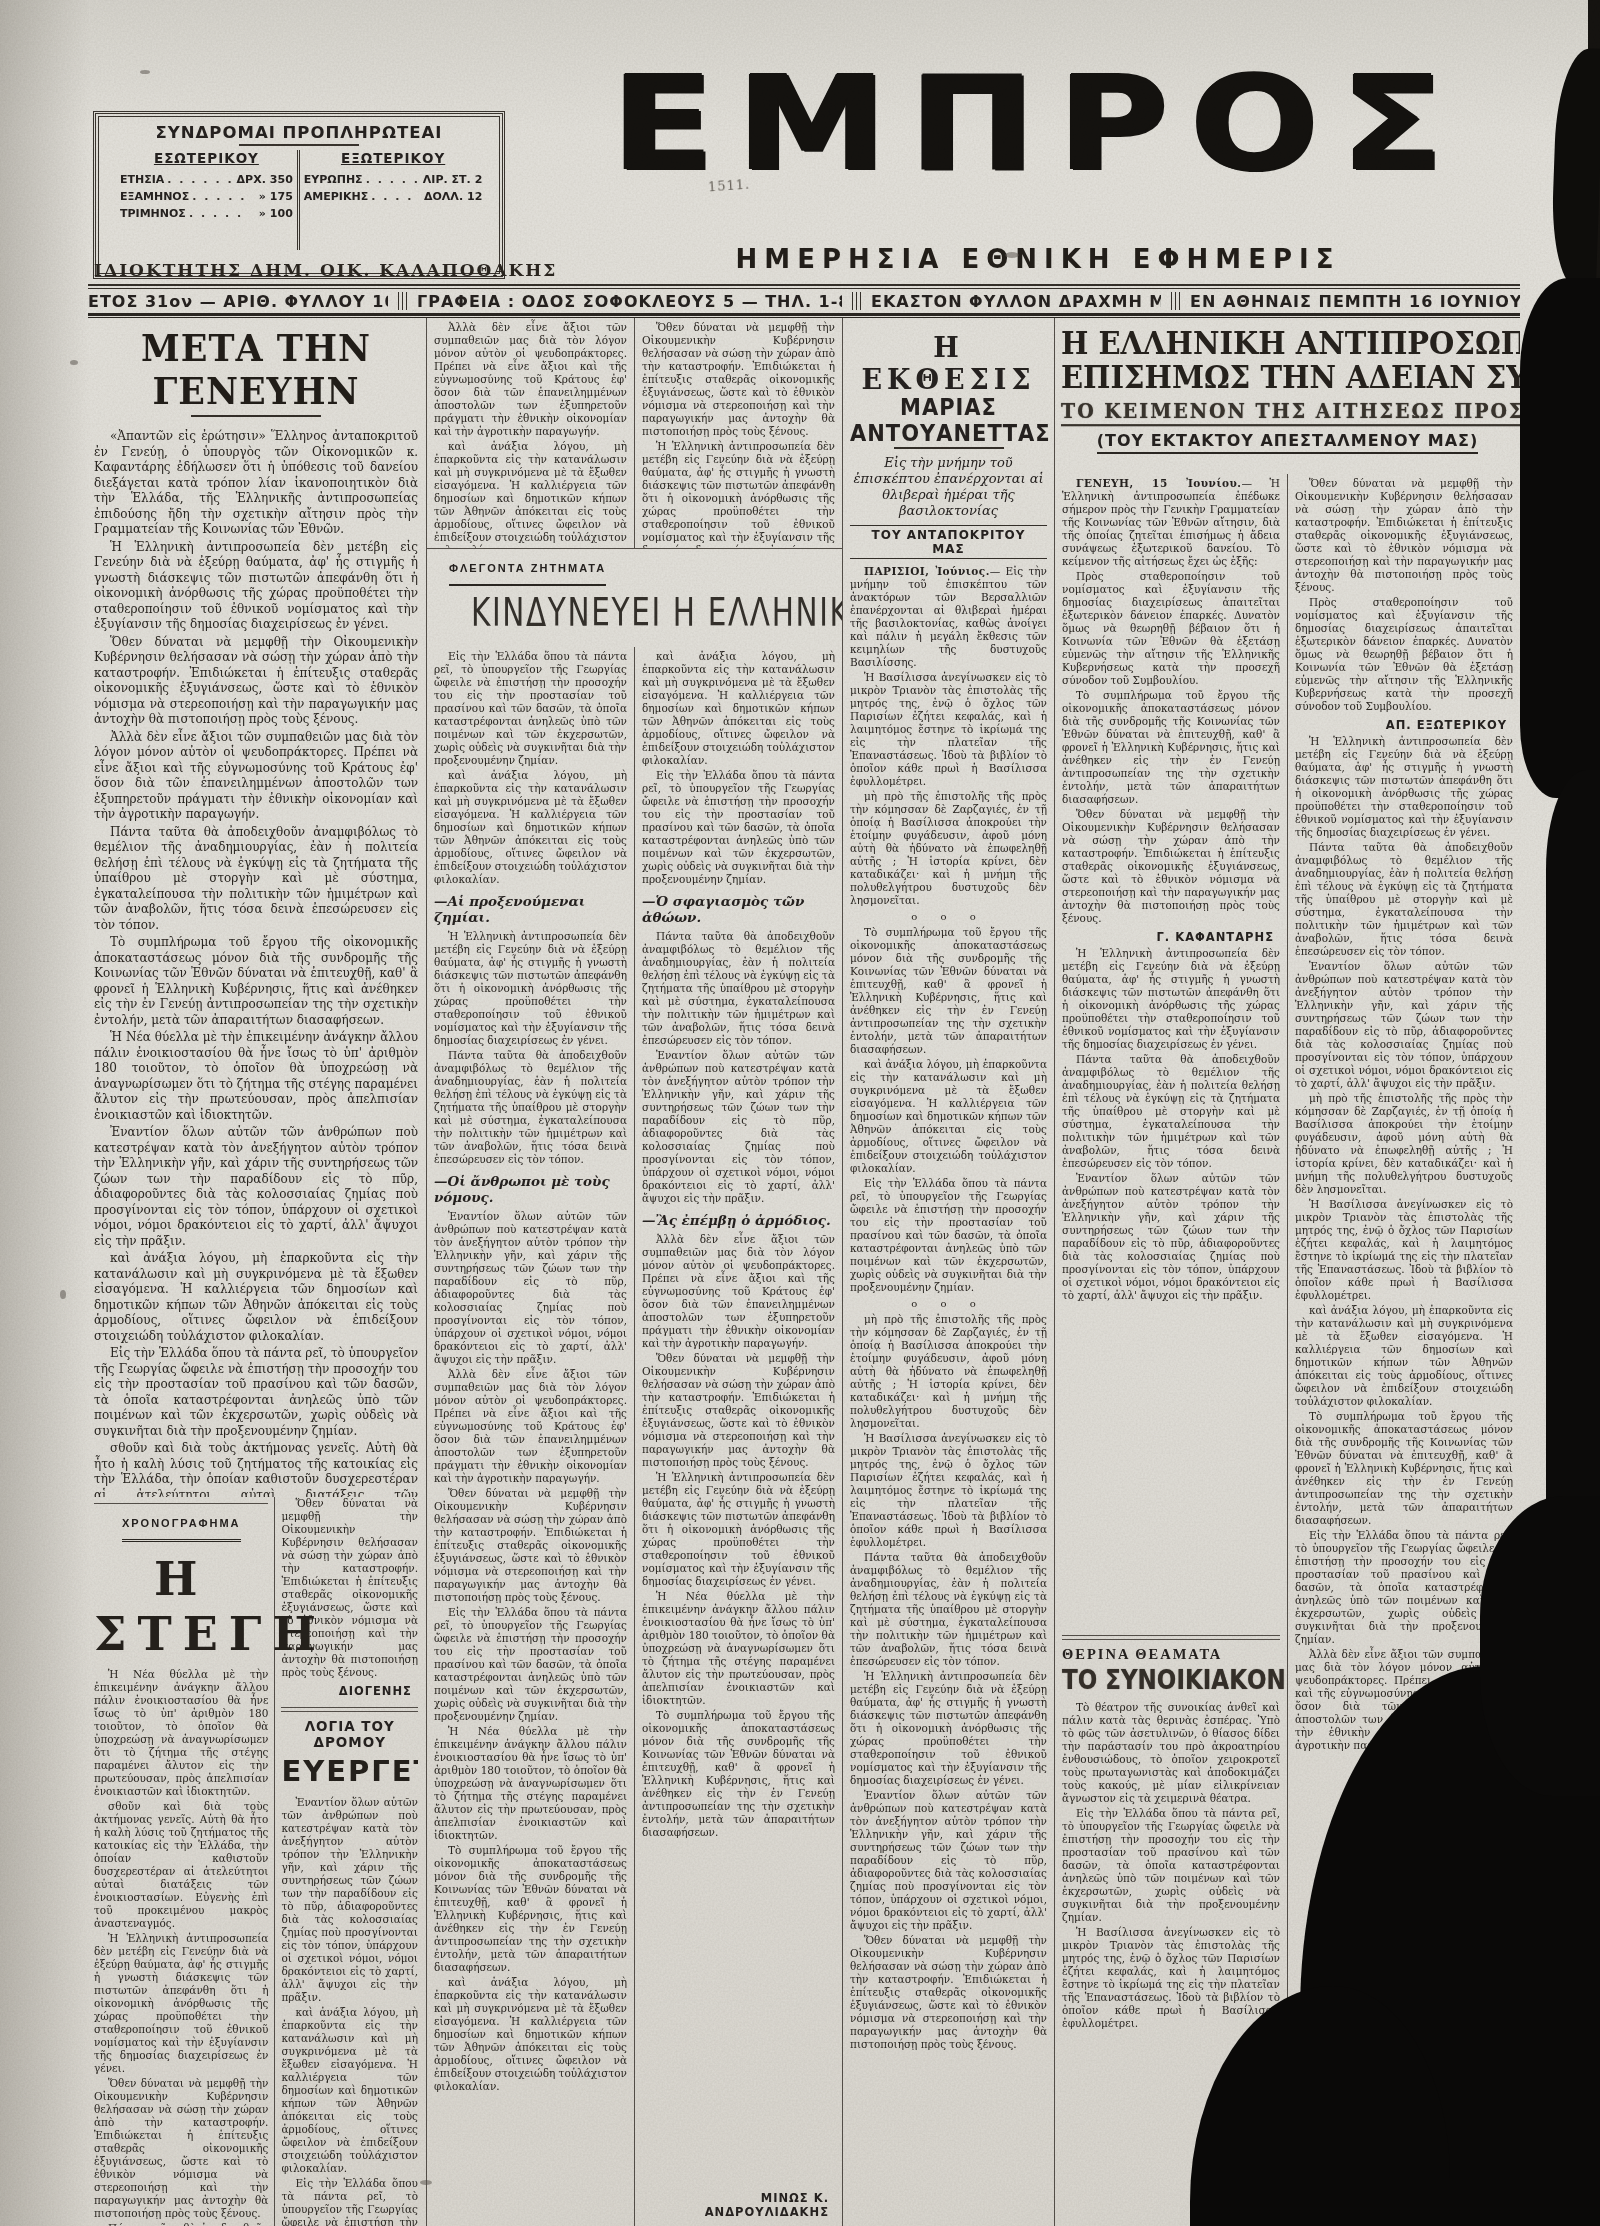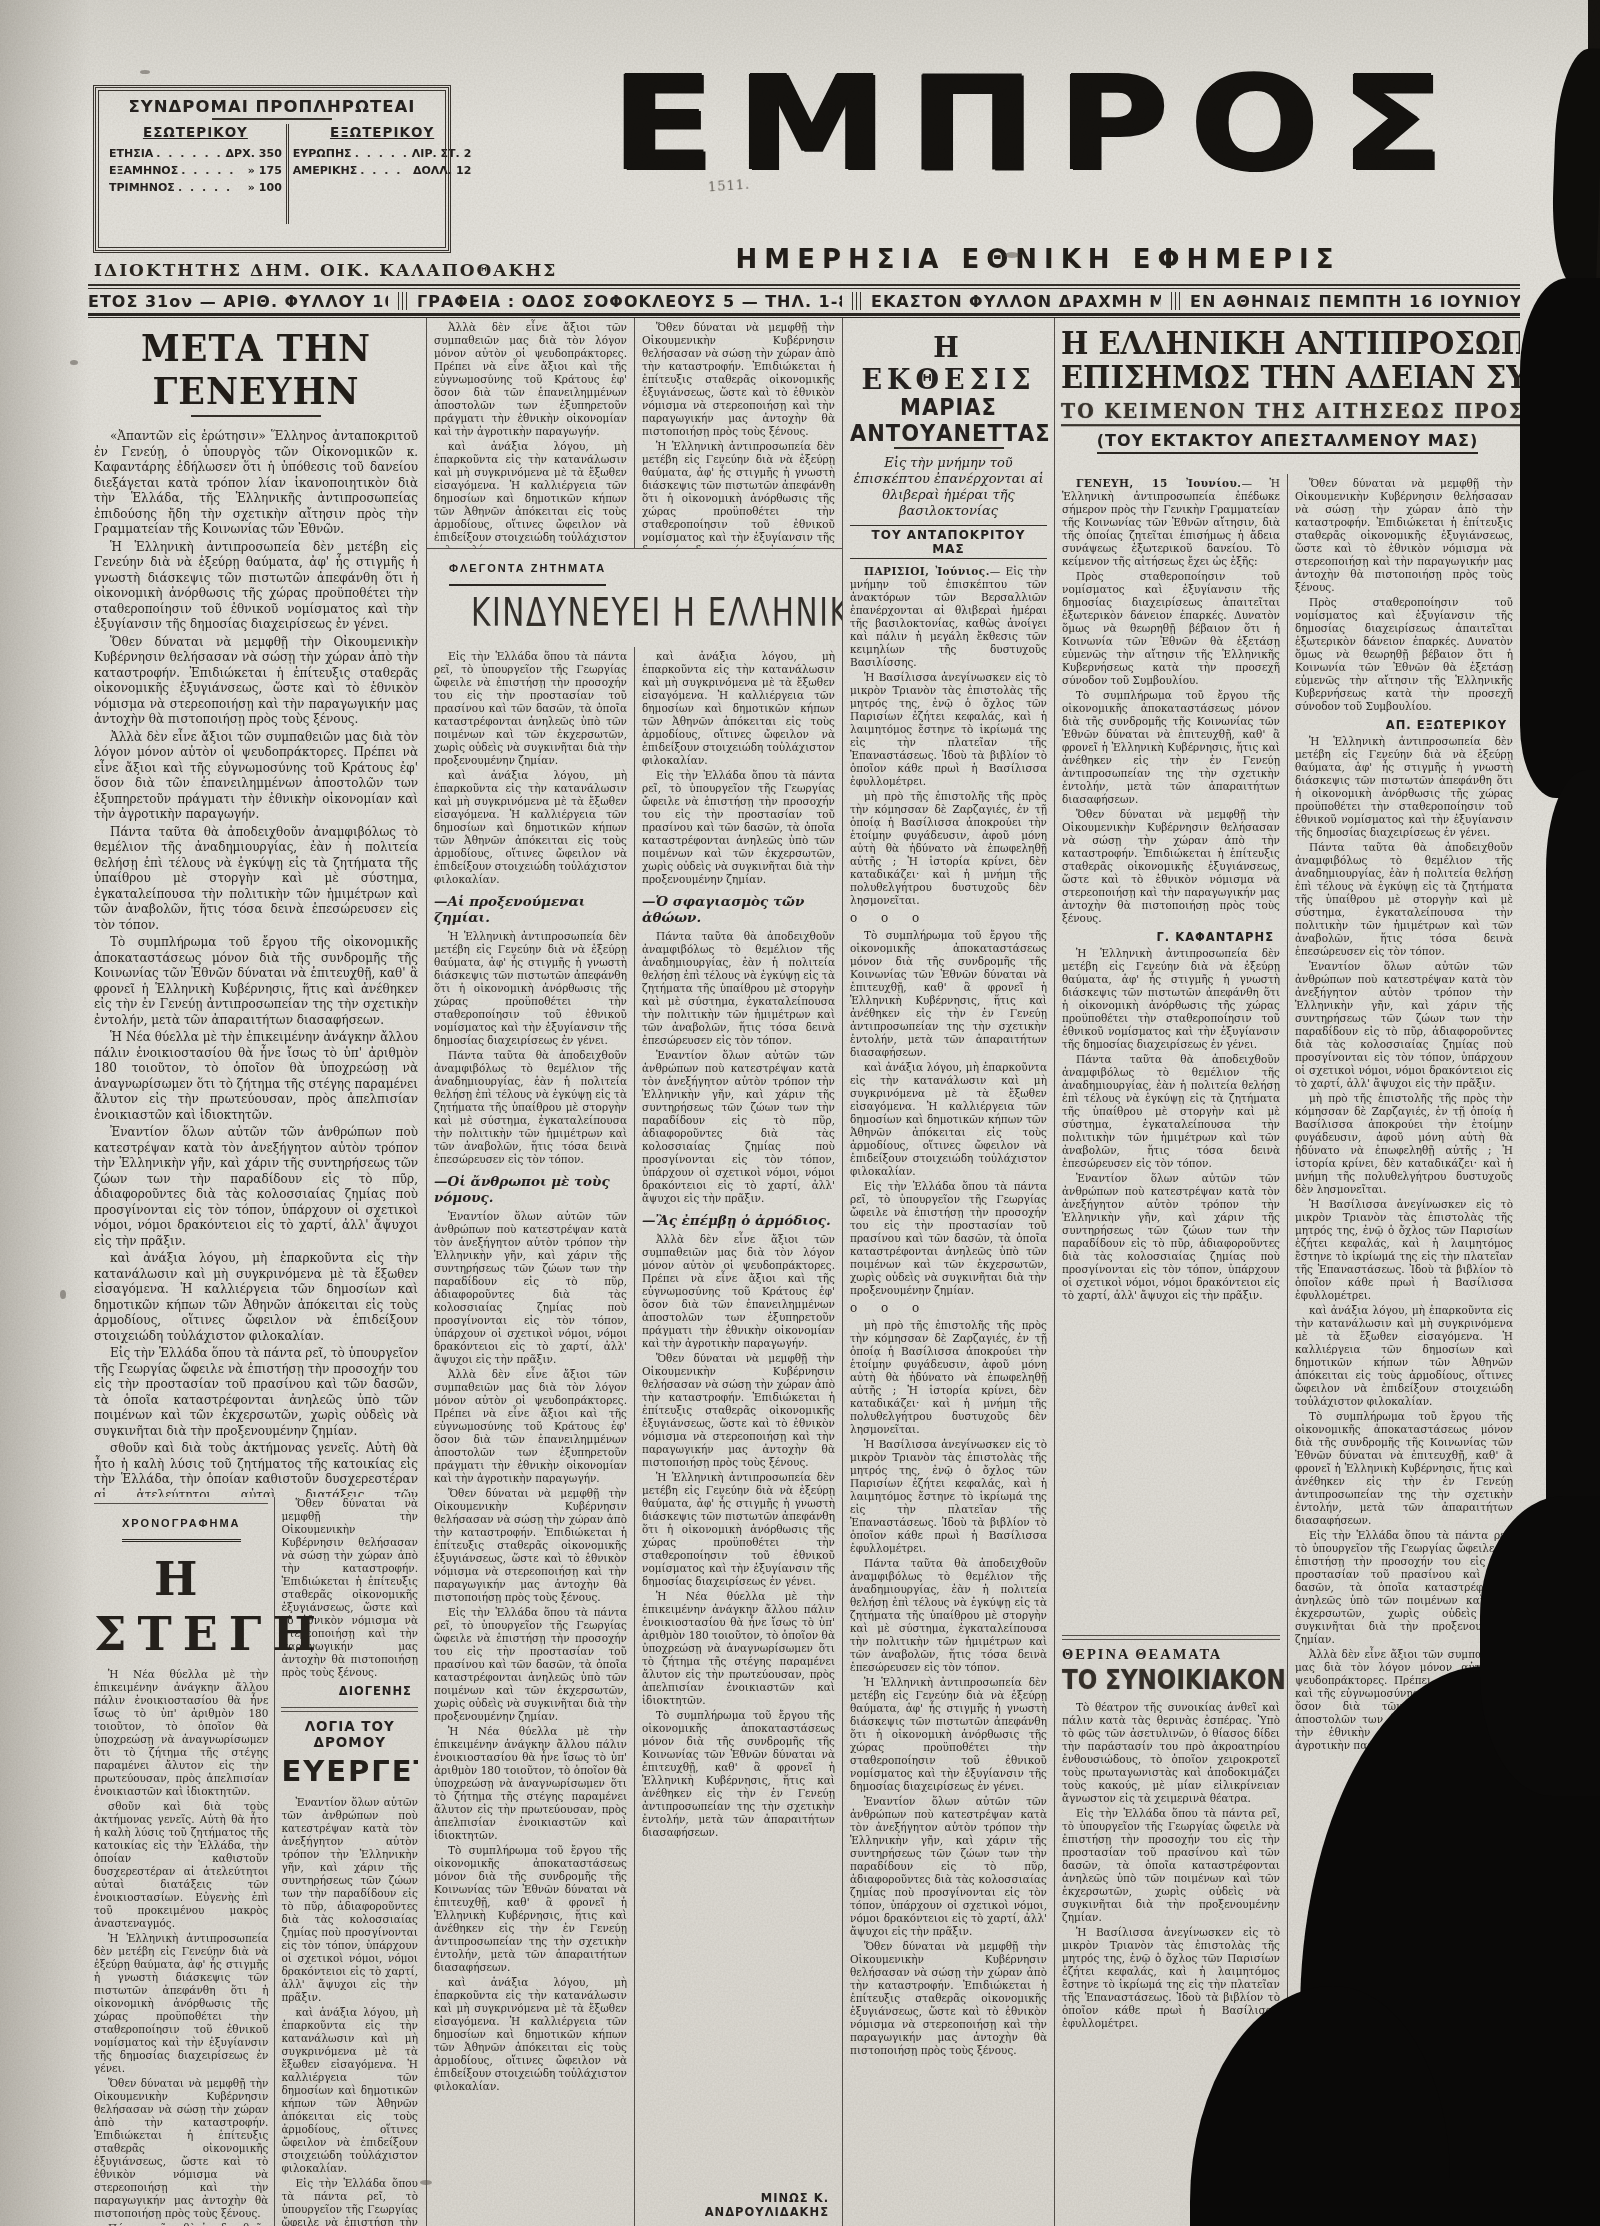--- a/index.html
+++ b/index.html
@@ -1,23 +1,23 @@
 <!DOCTYPE html>
 <html><head>
 <meta charset="utf-8">
 <style>
   html,body{margin:0;padding:0;background:#8a8880;}
   #canvas{position:relative;width:1600px;height:2226px;overflow:hidden;
     background:linear-gradient(180deg,#d8d6cf 0%,#e6e4de 6%,#e4e2dc 55%,#dcd9d2 100%);
     font-family:"DejaVu Serif",serif;color:#262220;}
   
   .masthead{position:absolute;left:88px;top:0;width:1432px;height:318px;}
-  .subs-box{position:absolute;left:10px;top:90px;width:348px;height:158px;
+  .subs-box{position:absolute;left:10px;top:116px;width:402px;height:158px;
     border:1px solid #3a352f;outline:3px double #3a352f;outline-offset:2px;
-    padding:6px 6px;box-sizing:border-box;}
+    padding:6px 17px;box-sizing:border-box;}
   .subs-title{text-align:center;font-weight:bold;font-size:16.5px;letter-spacing:1px;
     font-family:"DejaVu Sans",sans-serif;}
   .subs-title-rule{width:120px;border-top:2px solid #3a352f;margin:2px auto 4px;}
   .subs-cols{display:flex;height:100px;}
   .subs-col{flex:1;padding:0 4px;}
   .subs-col+.subs-col{border-left:3px double #3a352f;}
   .subs-head{text-align:center;font-weight:bold;font-size:13.5px;letter-spacing:1px;
     text-decoration:underline;margin-bottom:5px;font-family:"DejaVu Sans",sans-serif;}
   .subs-row{display:flex;font-size:11px;font-weight:bold;line-height:17px;
     font-family:"DejaVu Sans",sans-serif;white-space:nowrap;}
@@ -61,21 +61,21 @@
   
   .bt p{font-size:10.5px;line-height:13px;text-align:justify;text-indent:14px;
     margin:0 0 2px;color:#2a2621;word-break:break-word;}
   .col1 .bt-lg p{font-size:12px;line-height:15.5px;text-indent:16px;}
   .lead b{letter-spacing:.5px;}
   .lead{font-size:10.5px;line-height:13px;text-align:justify;text-indent:14px;margin:0 0 2px;}
   .crosshead{font-style:italic;font-weight:bold;font-size:13.5px;text-align:left;
     margin:7px 0 5px;text-indent:0 !important;}
   .sig{text-align:right;font-weight:bold;font-size:11.5px;letter-spacing:1px;
     padding:3px 6px 3px 0;font-family:"DejaVu Sans",sans-serif;}
-  .sep3{font-size:12px;letter-spacing:10px;margin:4px 0;color:#2a2621;}
+  .sep3{text-align:center;font-size:10px;letter-spacing:10px;margin:4px 0;color:#2a2621;}
   .hairline{border-top:1px solid #55504a;margin:6px 0;}
   .dblline{border-top:1px solid #55504a;border-bottom:1px solid #55504a;height:3px;
     margin:6px 0;}
   
   .hl-meta{font-size:35px;font-weight:bold;text-align:center;letter-spacing:1px;
     margin:6px 0 0;color:#221e19;transform:scaleY(1.05);}
   .hl-underline{width:130px;border-top:2px solid #35302a;margin:5px auto 12px;}
   .kicker-wrap{text-align:center;margin:8px 0 2px;}
   .kicker{display:inline-block;font-family:Liberation Sans, sans-serif;font-weight:bold;
     font-size:11px;letter-spacing:2px;border-bottom:2px solid #2b2722;padding-bottom:10px;}

